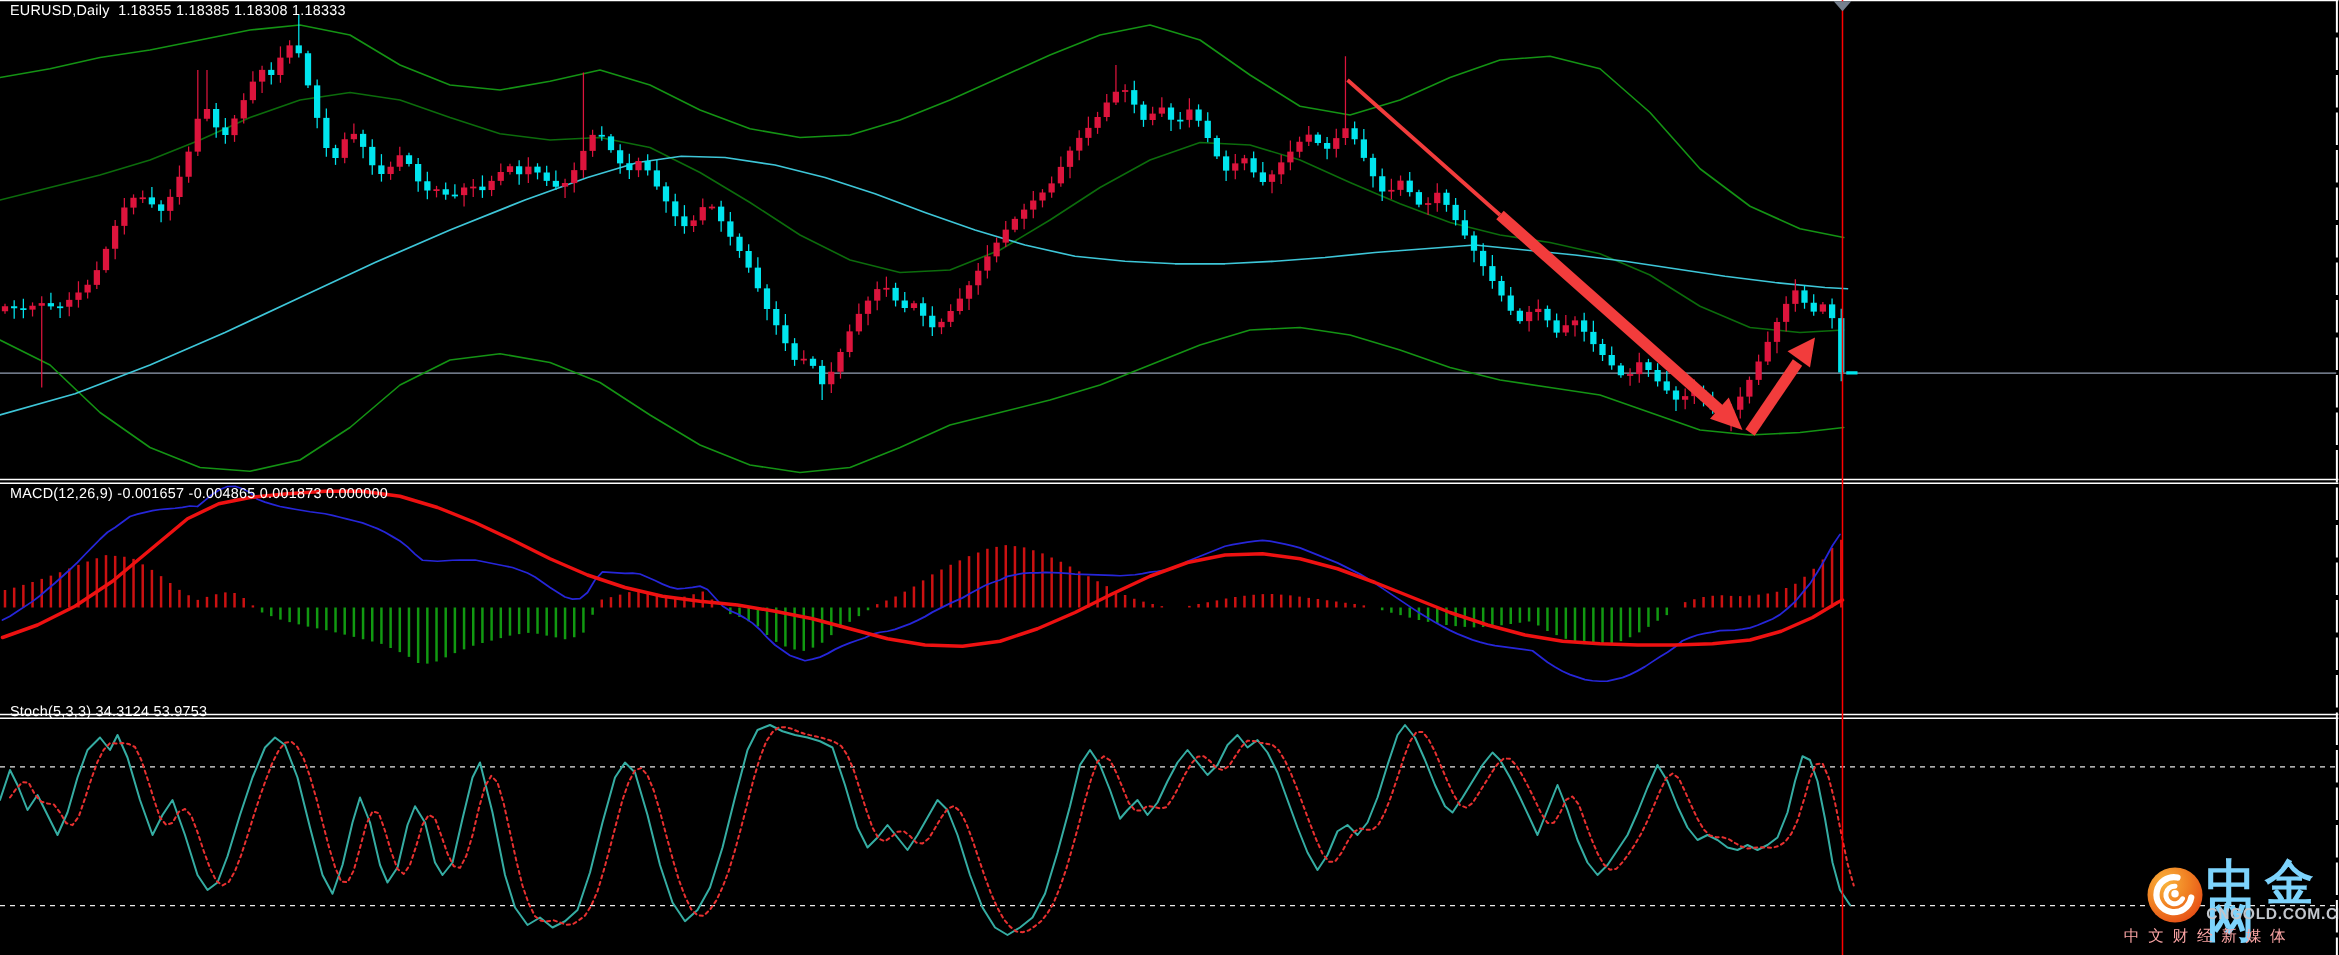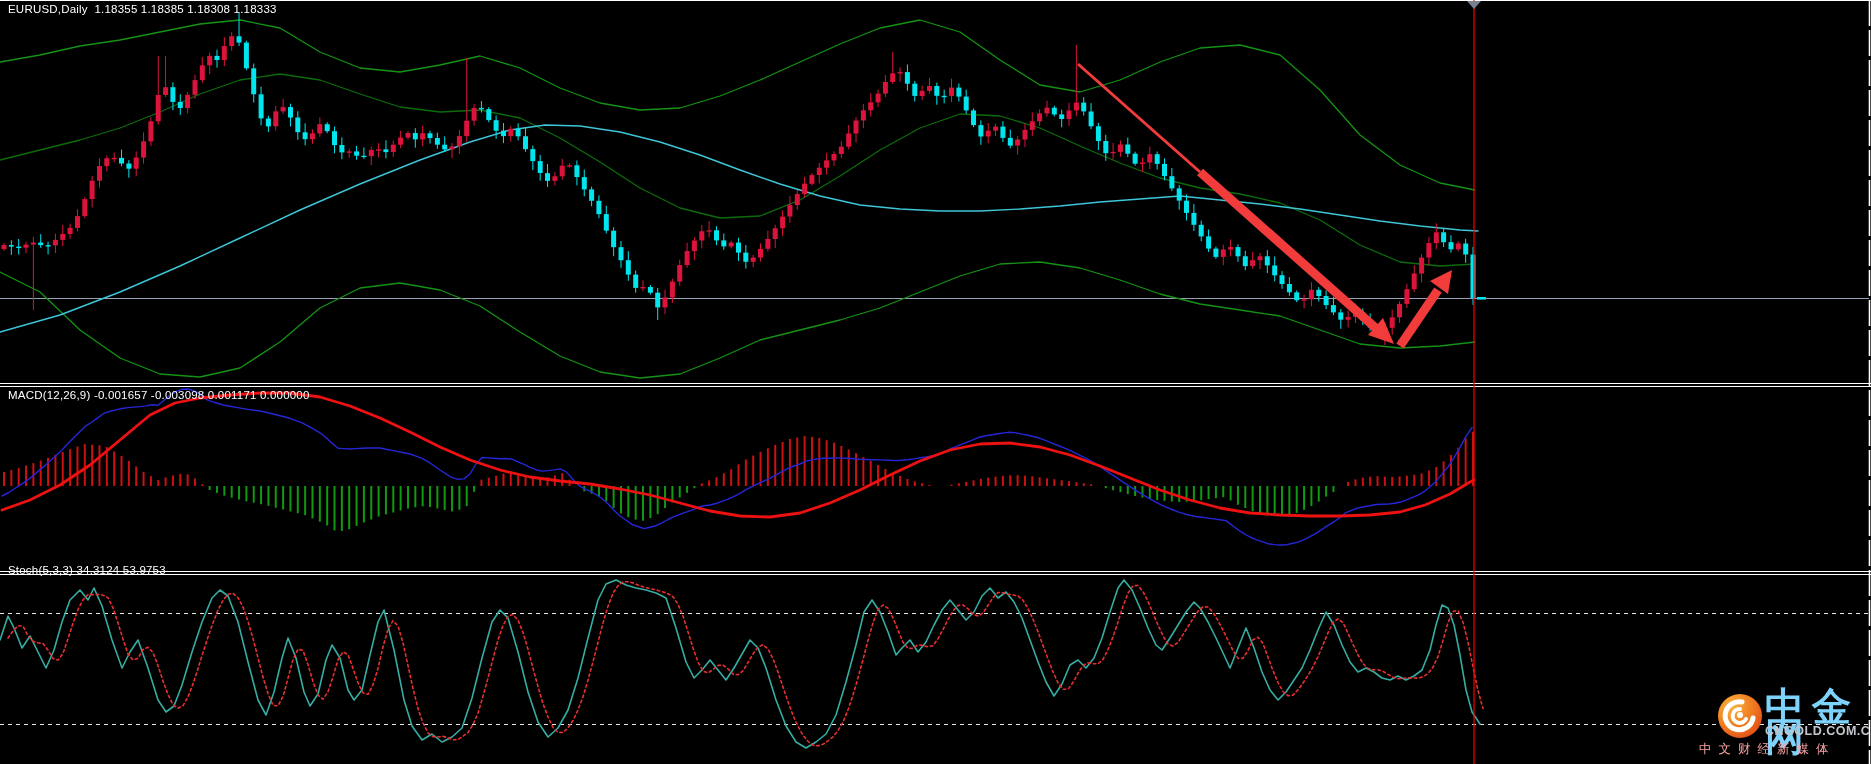--- a/index.html
+++ b/index.html
@@ -651,21 +651,21 @@
       <line x1="0" y1="383.5" x2="1871" y2="383.5" stroke="#ffffff" stroke-width="1.2"></line>
       <line x1="0" y1="386.5" x2="1871" y2="386.5" stroke="#ffffff" stroke-width="1.2"></line>
       <line x1="0" y1="571.5" x2="1871" y2="571.5" stroke="#ffffff" stroke-width="1.2"></line>
       <line x1="0" y1="574.5" x2="1871" y2="574.5" stroke="#ffffff" stroke-width="1.2"></line>
       <line x1="1869.5" y1="0" x2="1869.5" y2="764" stroke="#ffffff" stroke-width="1.6" stroke-dasharray="26,4"></line>
       <line x1="1474" y1="0" x2="1474" y2="764" stroke="#ff0000" stroke-width="1.2"></line>
       <path d="M1467,1 L1481,1 L1474,9 Z" fill="#76808e"></path>
     </svg>
 
   <div class="panel-label" id="main-label">EURUSD,Daily  1.18355 1.18385 1.18308 1.18333</div>
-  <div class="panel-label" id="macd-label">MACD(12,26,9) -0.001657 -0.003098 0.001171 0.000000</div>
+  <div class="panel-label" id="macd-label">MACD(12,26,9) -0.001657 -0.004865 0.001873 0.000000</div>
   <div class="panel-label" id="stoch-label">Stoch(5,3,3) 34.3124 53.9753</div>
 
   <div id="logo">
     <div id="logo-icon">
       <svg width="44" height="44" viewBox="0 0 44 44">
         <path d="M 24 8 A 14 14 0 1 0 35 24" fill="none" stroke="#ffffff" stroke-width="5" stroke-linecap="round"></path>
         <path d="M 22 15 A 7 7 0 1 0 28 25" fill="none" stroke="#ffffff" stroke-width="4" stroke-linecap="round"></path>
         <circle cx="22" cy="21" r="3" fill="#ffffff"></circle>
       </svg>
     </div>

